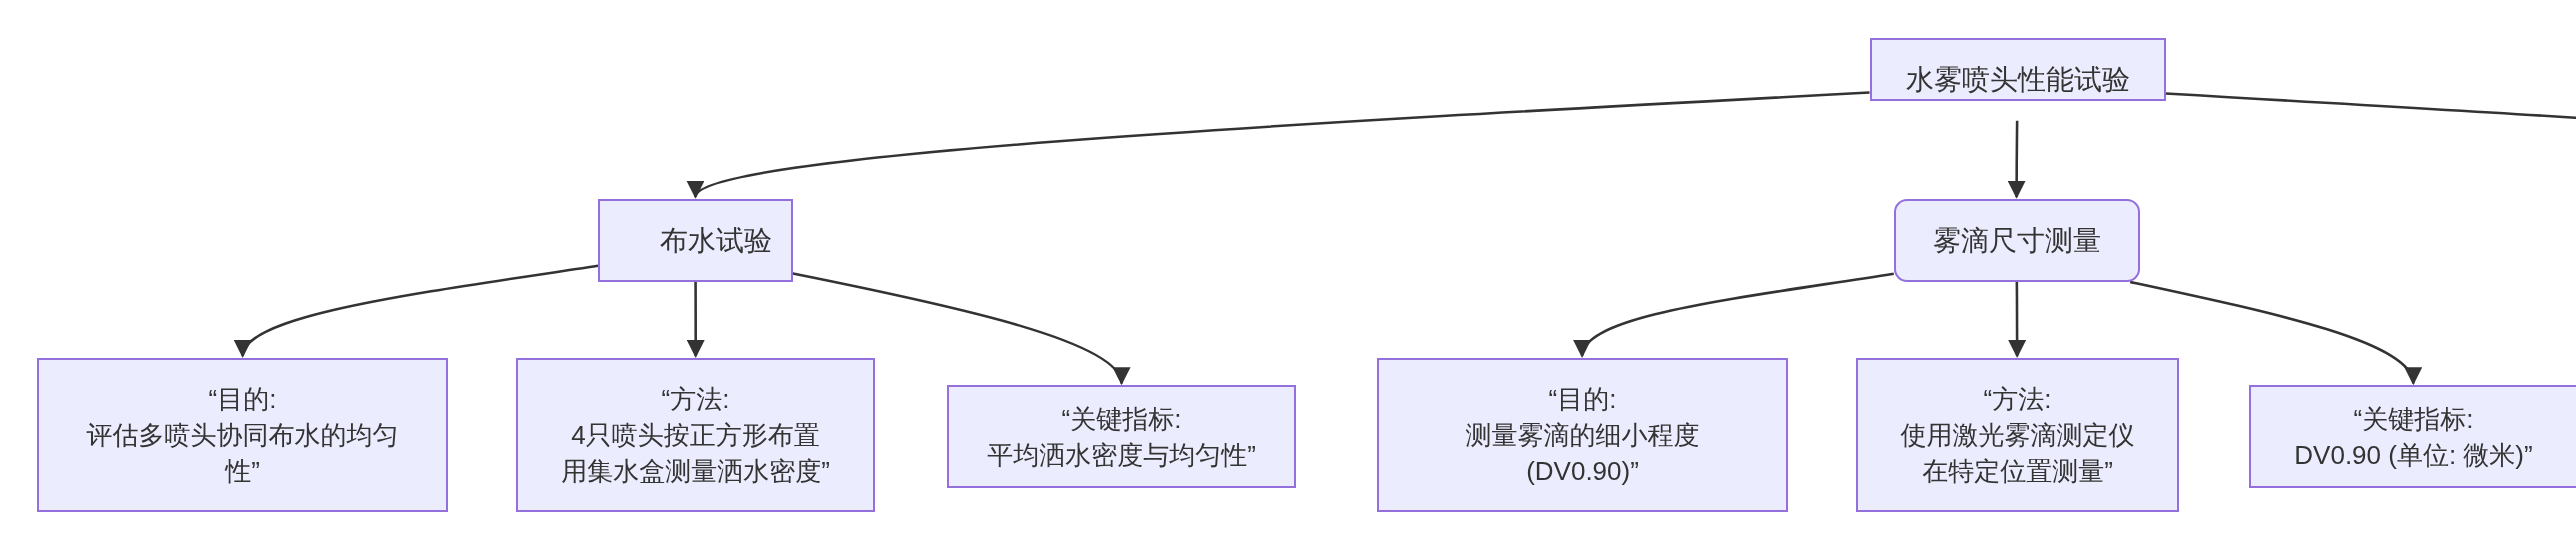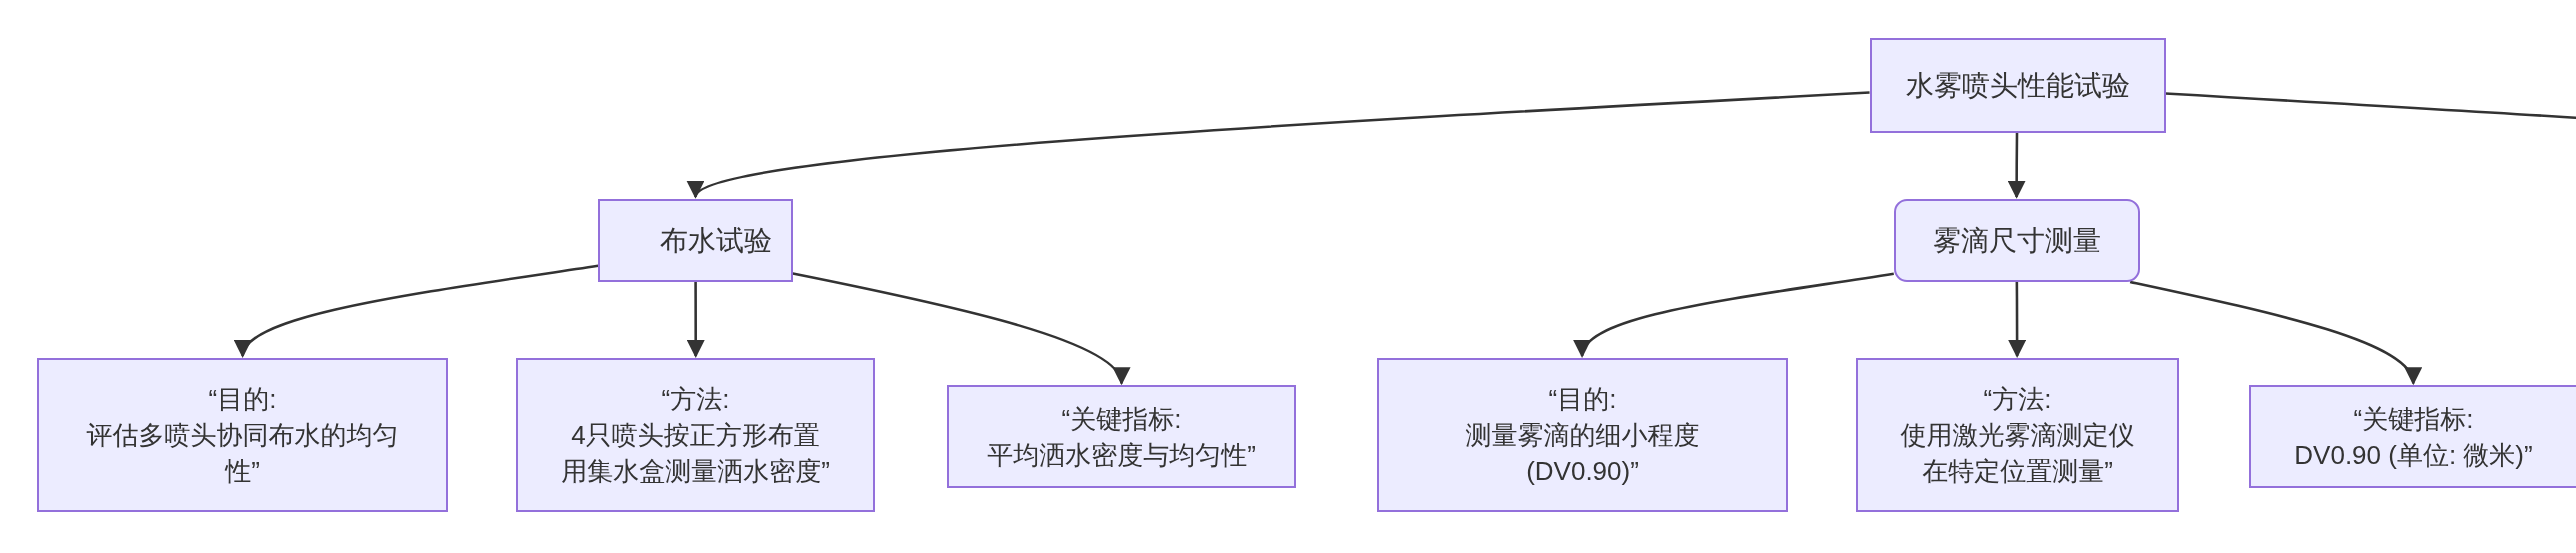--- a/index.html
+++ b/index.html
@@ -19,21 +19,21 @@
     display:flex;align-items:center;justify-content:center;
     text-align:center;
   }
   .node .label{
     white-space:pre-line;
     font-size:28px;line-height:1.35;
     color:var(--text,#333333);
   }
   .leaf .label{font-size:26px;line-height:36px;}
   
-  #node-root{left:1870px;top:38px;width:296px;height:95px;}
+  #node-root{left:1870px;top:38px;width:296px;height:63px;align-items:flex-end;}
   #node-b1{left:598px;top:199px;width:195px;height:83px;padding-left:41px;}
   #node-b2{left:1894px;top:199px;width:246px;height:83px;border-radius:13px;}
   #node-l1{left:37px;top:358px;width:411px;height:154px;}
   #node-l2{left:516px;top:358px;width:359px;height:154px;}
   #node-l3{left:947px;top:385px;width:349px;height:103px;}
   #node-l4{left:1377px;top:358px;width:411px;height:154px;}
   #node-l5{left:1856px;top:358px;width:323px;height:154px;}
   #node-l6{left:2249px;top:385px;width:329px;height:103px;}
 </style>
 </head>

